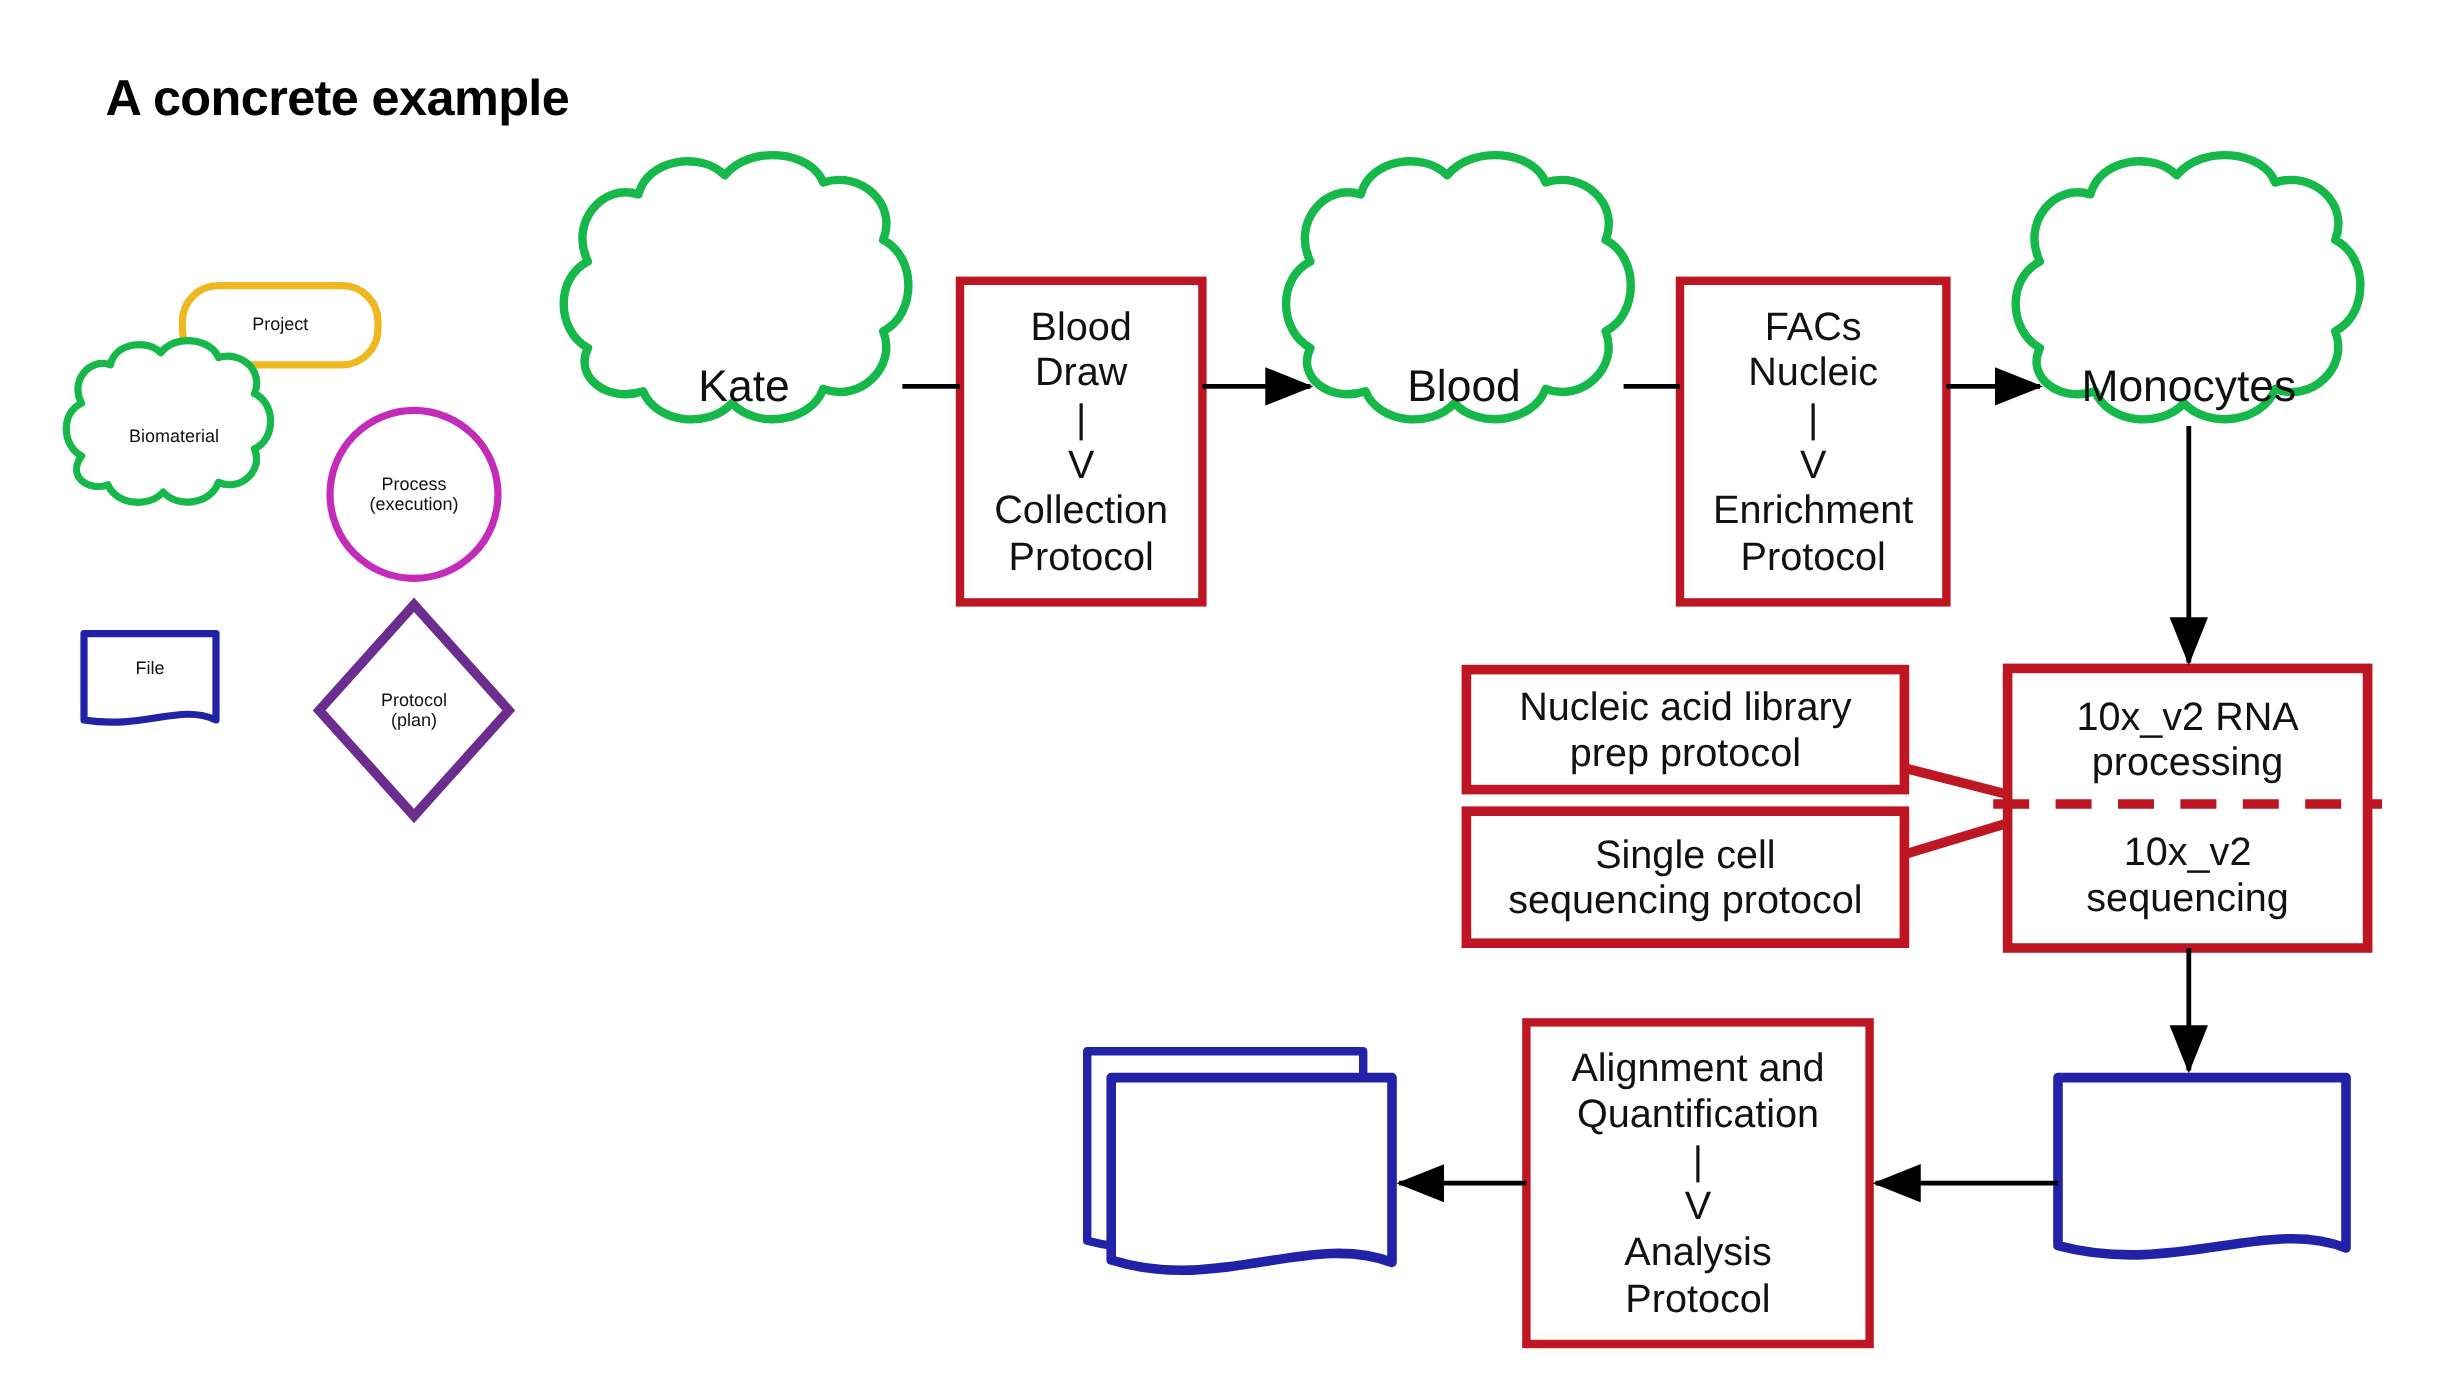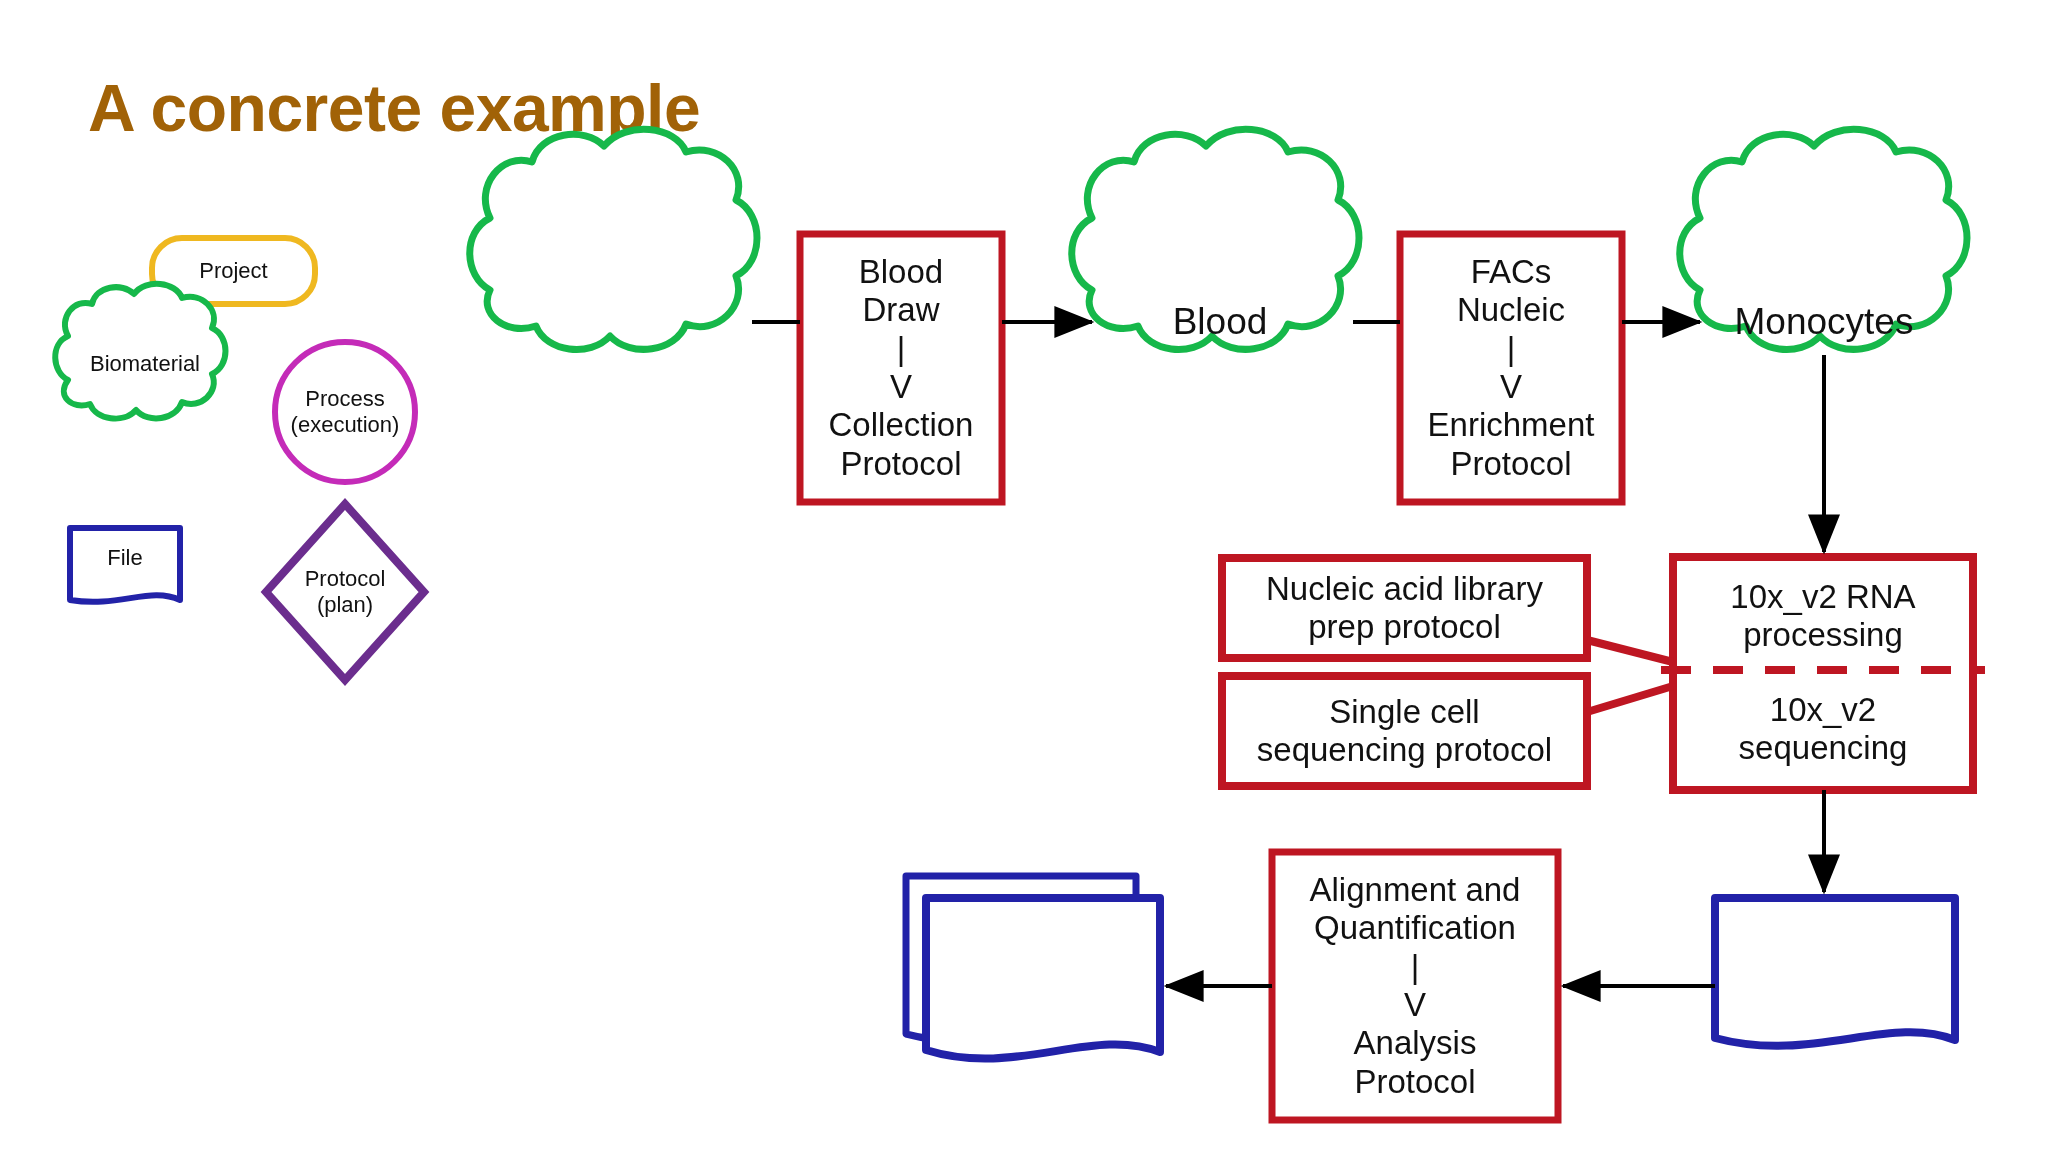--- a/index.html
+++ b/index.html
@@ -20,26 +20,25 @@
     position: absolute;
     inset: 0;
     background: #ffffff;
   }
 
   
   #slide-title {
     position: absolute;
     left: 88px;
     top: 58px;
-    font-size: 66px;
+    font-size: 42px;
     font-weight: bold;
-    color: #a16207;
+    color: #000000;
     letter-spacing: -0.5px;
     white-space: nowrap;
-    margin-top: 12px;
   }
 
   
   #canvas {
     position: absolute;
     left: 0;
     top: 0;
     width: 2048px;
     height: 1152px;
   }
@@ -49,21 +48,21 @@
     position: absolute;
     display: flex;
     align-items: center;
     justify-content: center;
     text-align: center;
     line-height: 1.16;
     color: #111111;
     white-space: pre-line;
     pointer-events: none;
   }
-  .lbl-legend-sm { font-size: 22px; }
+  .lbl-legend-sm { font-size: 15px; }
   .lbl-cloud { font-size: 37px; }
   .lbl-box    { font-size: 33px; }
   .lbl-box-sm { font-size: 33px; }
   .lbl-file   { font-size: 35px; }
 </style>
 </head>
 <body>
 
 <div id="slide">
 
@@ -169,20 +168,21 @@
   </svg>
 
   <div class="node-label lbl-legend-sm" style="left:152px; top:238px; width:163px; height:66px;">Project</div>
   <div class="node-label lbl-legend-sm" style="left:54px; top:342px; width:182px; height:44px;">Biomaterial</div>
   <div class="node-label lbl-legend-sm" style="left:272px; top:378px; width:146px; height:68px;">Process
 (execution)</div>
   <div class="node-label lbl-legend-sm" style="left:70px; top:538px; width:110px; height:40px;">File</div>
   <div class="node-label lbl-legend-sm" style="left:276px; top:558px; width:138px; height:68px;">Protocol
 (plan)</div>
 
+  <div class="node-label lbl-cloud" style="left:500px; top:296px; width:240px; height:52px;">Kate</div>
 
   <div class="node-label lbl-box" style="left:800px; top:234px; width:202px; height:268px;">Blood
 Draw
 |
 V
 Collection
 Protocol</div>
 
   <div class="node-label lbl-cloud" style="left:1100px; top:296px; width:240px; height:52px;">Blood</div>
 

